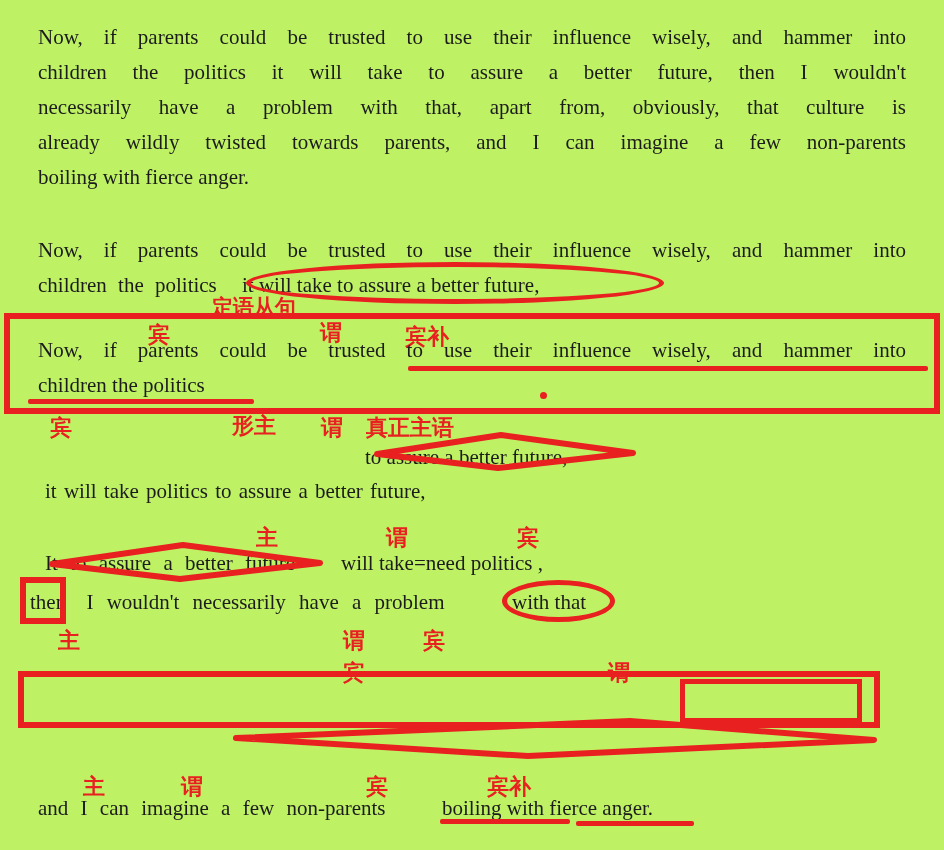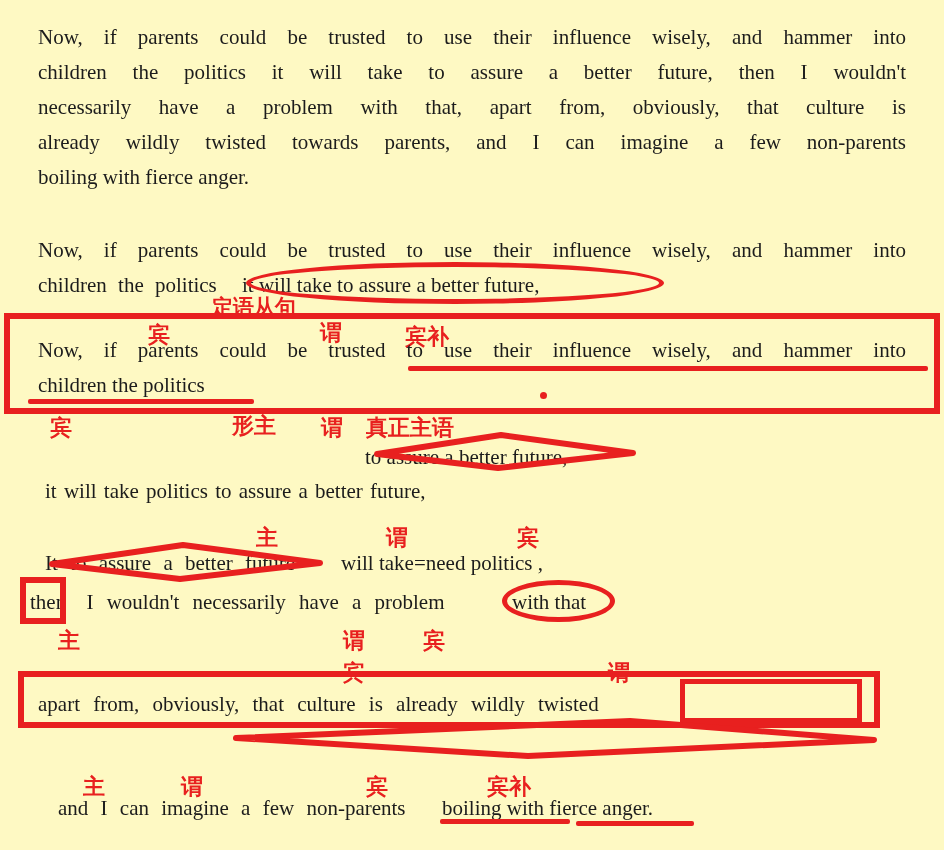--- a/index.html
+++ b/index.html
@@ -1,20 +1,20 @@
 <!DOCTYPE html>
 <html><head>
 <meta charset="utf-8">
 <style>
   :root { --red: #e8201f; --ink: #1c1c1c; }
   * { margin: 0; padding: 0; box-sizing: border-box; }
   body { background: #fff; }
   .page {
     position: relative; width: 944px; height: 850px;
-    background: #fef9c3; overflow: hidden;
+    background: #bef264; overflow: hidden;
     font-family: "Liberation Serif", "DejaVu Serif", serif;
     color: var(--ink);
   }
   .tl { position: absolute; font-size: 21px; line-height: 34px; height: 34px; white-space: nowrap; }
   .just { width: 868px; white-space: normal; text-align: justify; text-align-last: justify; }
   .seg { position: absolute; top: 0; white-space: nowrap; }
   .cn {
     position: absolute; color: var(--red);
     font-size: 22px; line-height: 26px; font-weight: 600;
     font-family: "Liberation Serif", "DejaVu Serif", serif;
@@ -98,34 +98,33 @@
   </div>
 
   <div>
     <span class="cn" style="left:58px;  top:628px;">主</span>
     <span class="cn" style="left:343px; top:628px;">谓</span>
     <span class="cn" style="left:423px; top:628px;">宾</span>
     <span class="cn" style="left:343px; top:660px;">宾</span>
     <span class="cn" style="left:608px; top:660px;">谓</span>
     <div class="red-box" style="left:18px; top:671px; width:862px; height:57px;"></div>
     <div class="tl" style="left:38px; top:687px;">
-      <span style="word-spacing:8px;">apart from, obviously, that culture is already wildly twisted </span>
     </div>
     <div class="red-box thin" style="left:680px; top:679px; width:182px; height:44px;"></div>
     <svg class="anno" style="left:228px; top:712px;" width="652" height="50">
       <polygon points="8,26 402,9 646,28 300,44"></polygon>
     </svg>
   </div>
 
   <div>
     <span class="cn" style="left:83px;  top:774px;">主</span>
     <span class="cn" style="left:181px; top:774px;">谓</span>
     <span class="cn" style="left:366px; top:774px;">宾</span>
     <span class="cn" style="left:487px; top:774px;">宾补</span>
     <div class="tl" style="left:38px; top:791px;">
-      <span style="word-spacing:7px;margin-left:20px;">and I can imagine a few non-parents </span>
+      <span style="word-spacing:7px;">and I can imagine a few non-parents </span>
       <span class="seg" style="left:404px;">boiling with fierce anger.</span>
     </div>
     <div class="red-underline" style="left:440px; top:819px; width:130px;"></div>
     <div class="red-underline" style="left:576px; top:821px; width:118px;"></div>
   </div>
 
 </div>
 
 </body></html>

